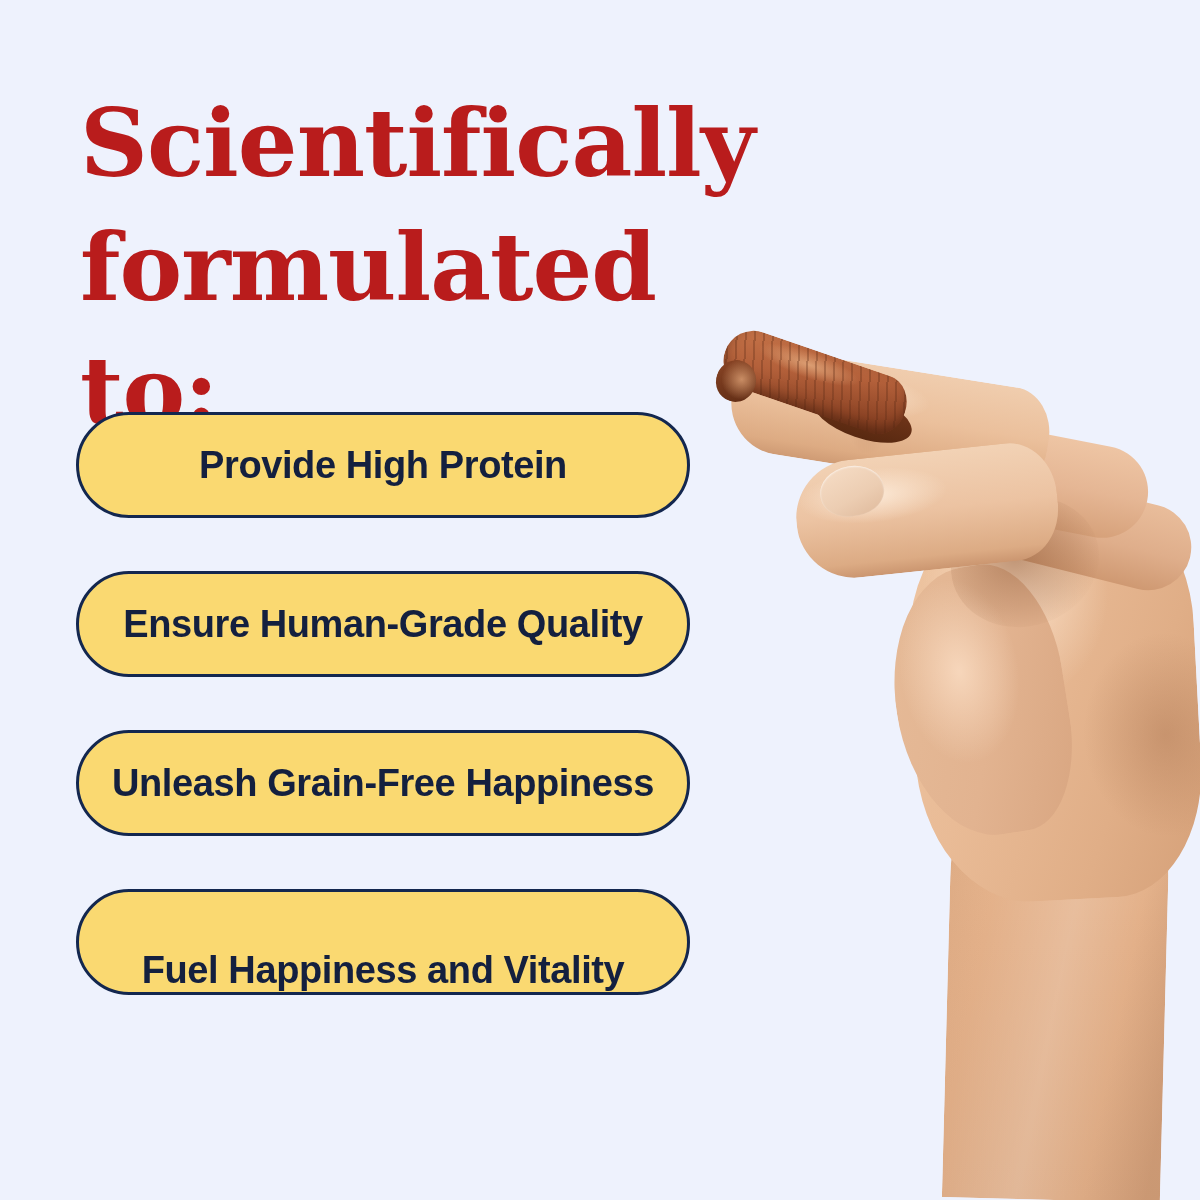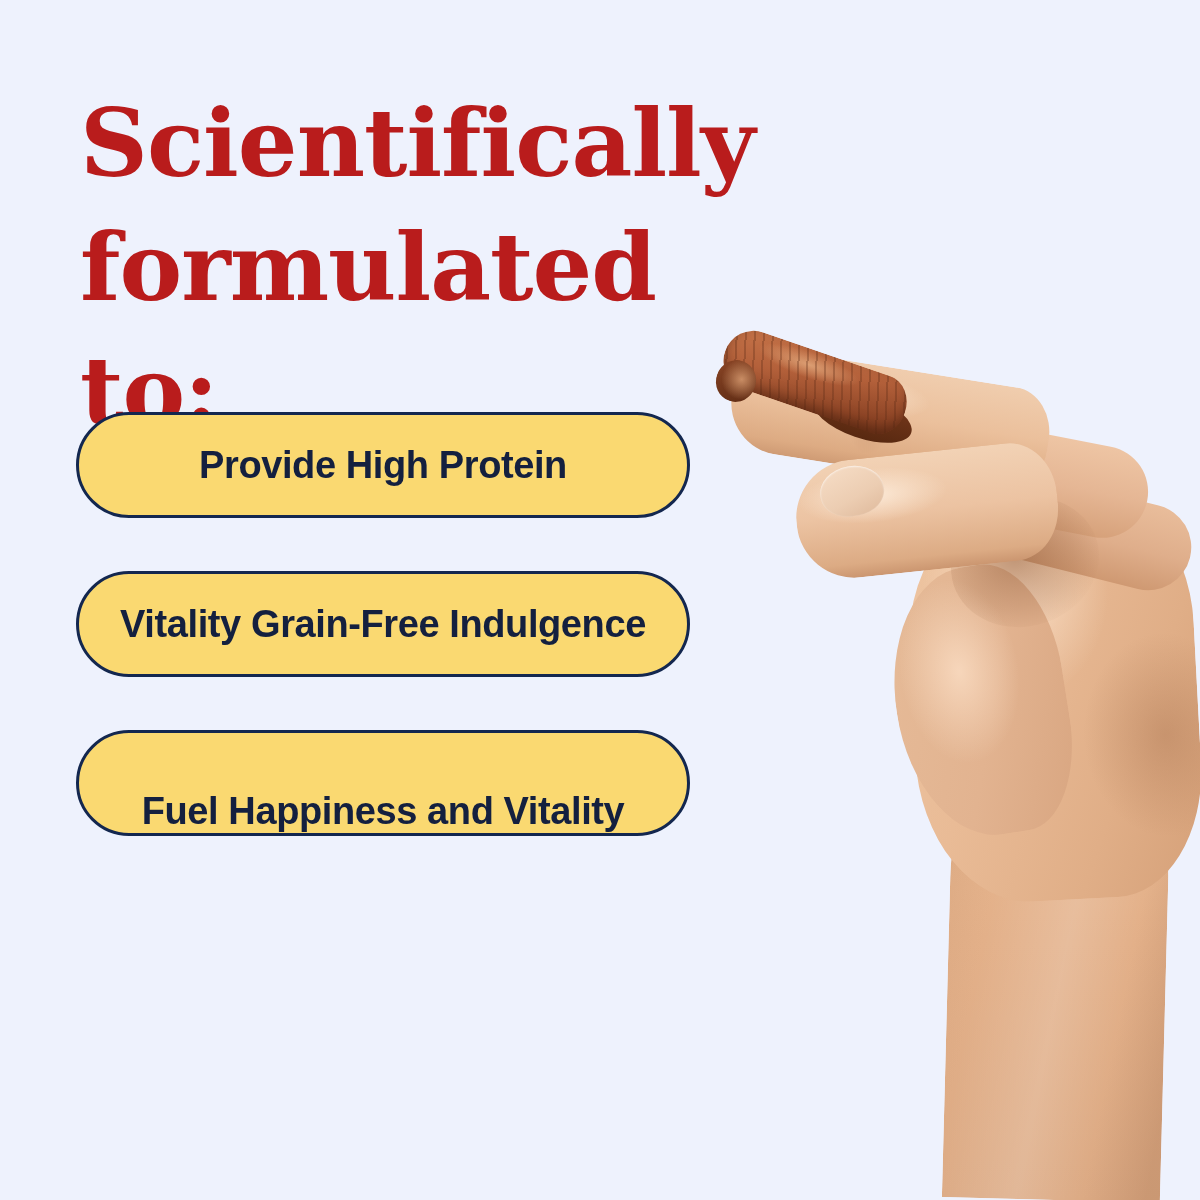--- a/index.html
+++ b/index.html
@@ -264,23 +264,26 @@
 
   <div class="headline">Scientifically
 formulated to:</div>
 
   <div class="pill-list">
 
     <div class="pill">
       <span class="pill-label">Provide High Protein</span>
     </div>
 
-
     <div class="pill">
-      <span class="pill-label">Vitality Grain-Free Indulgence</span>
+      <span class="pill-label">Ensure Human-Grade Quality</span>
+    </div>
+
+    <div class="pill">
+      <span class="pill-label">Unleash Grain-Free Happiness</span>
     </div>
 
     <div class="pill">
       <span class="pill-label">Fuel Happiness and Vitality</span>
     </div>
 
   </div>
 
   <div class="photo">
     <div class="forearm"></div>

